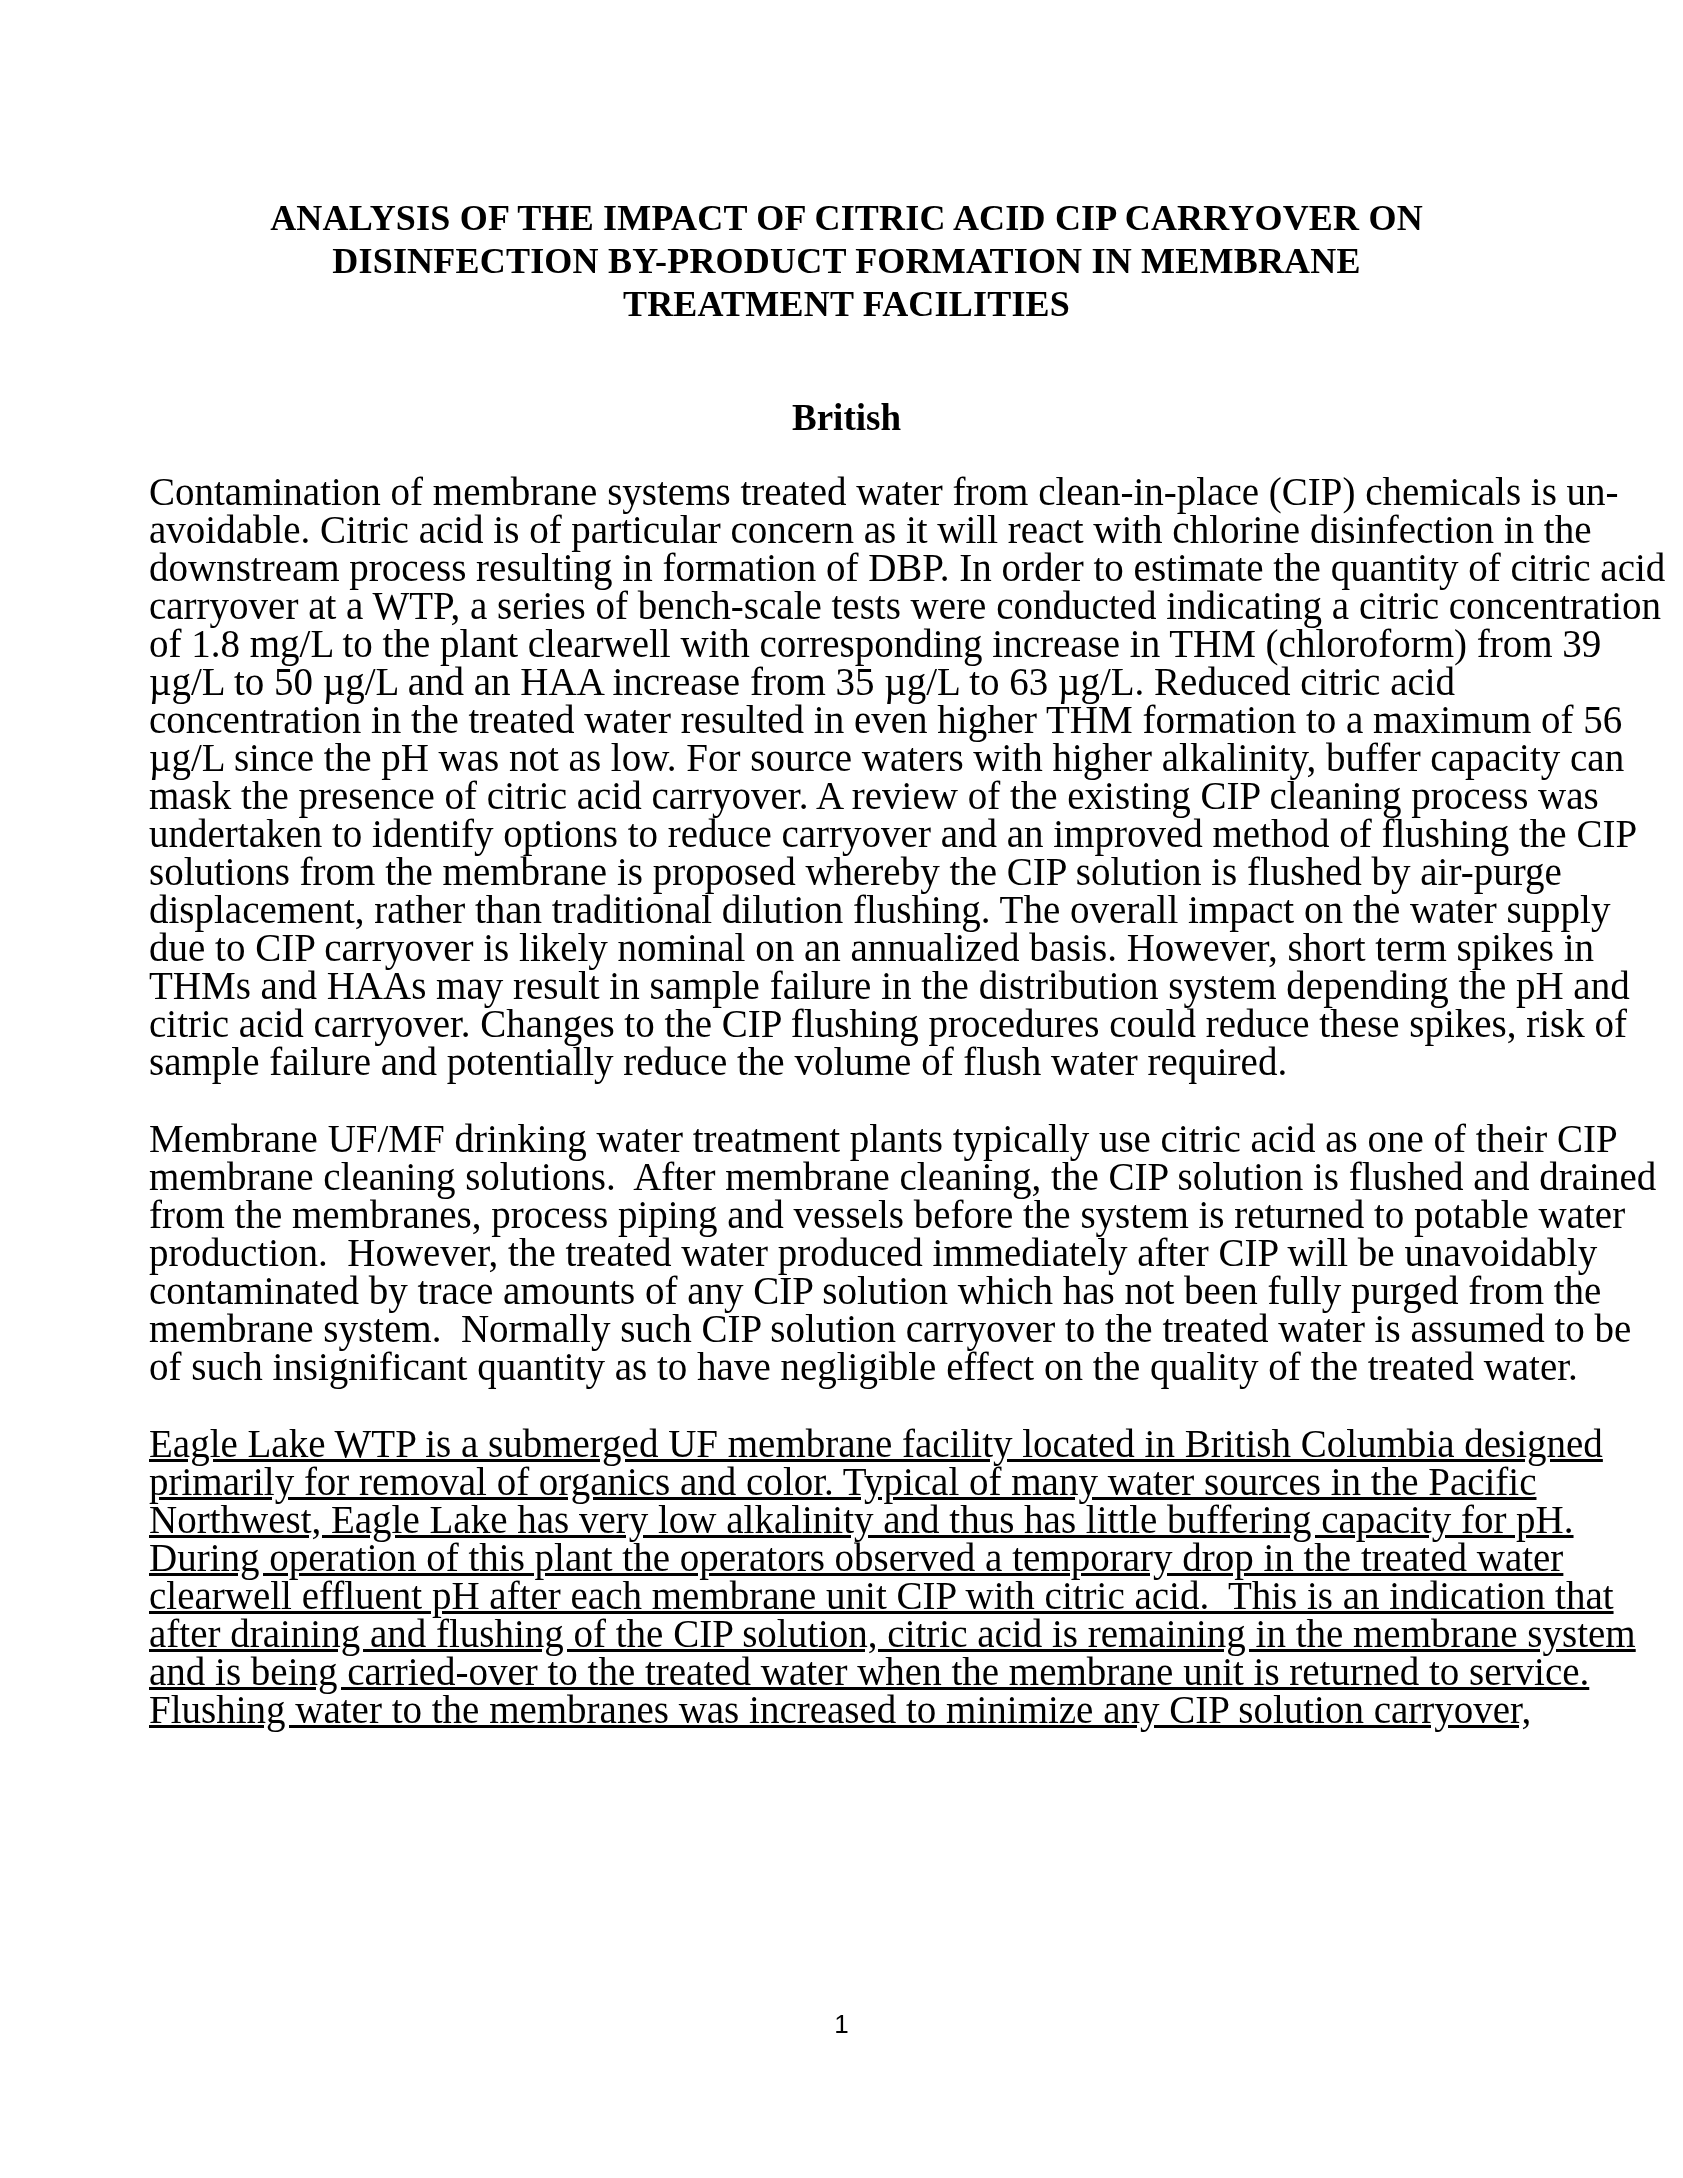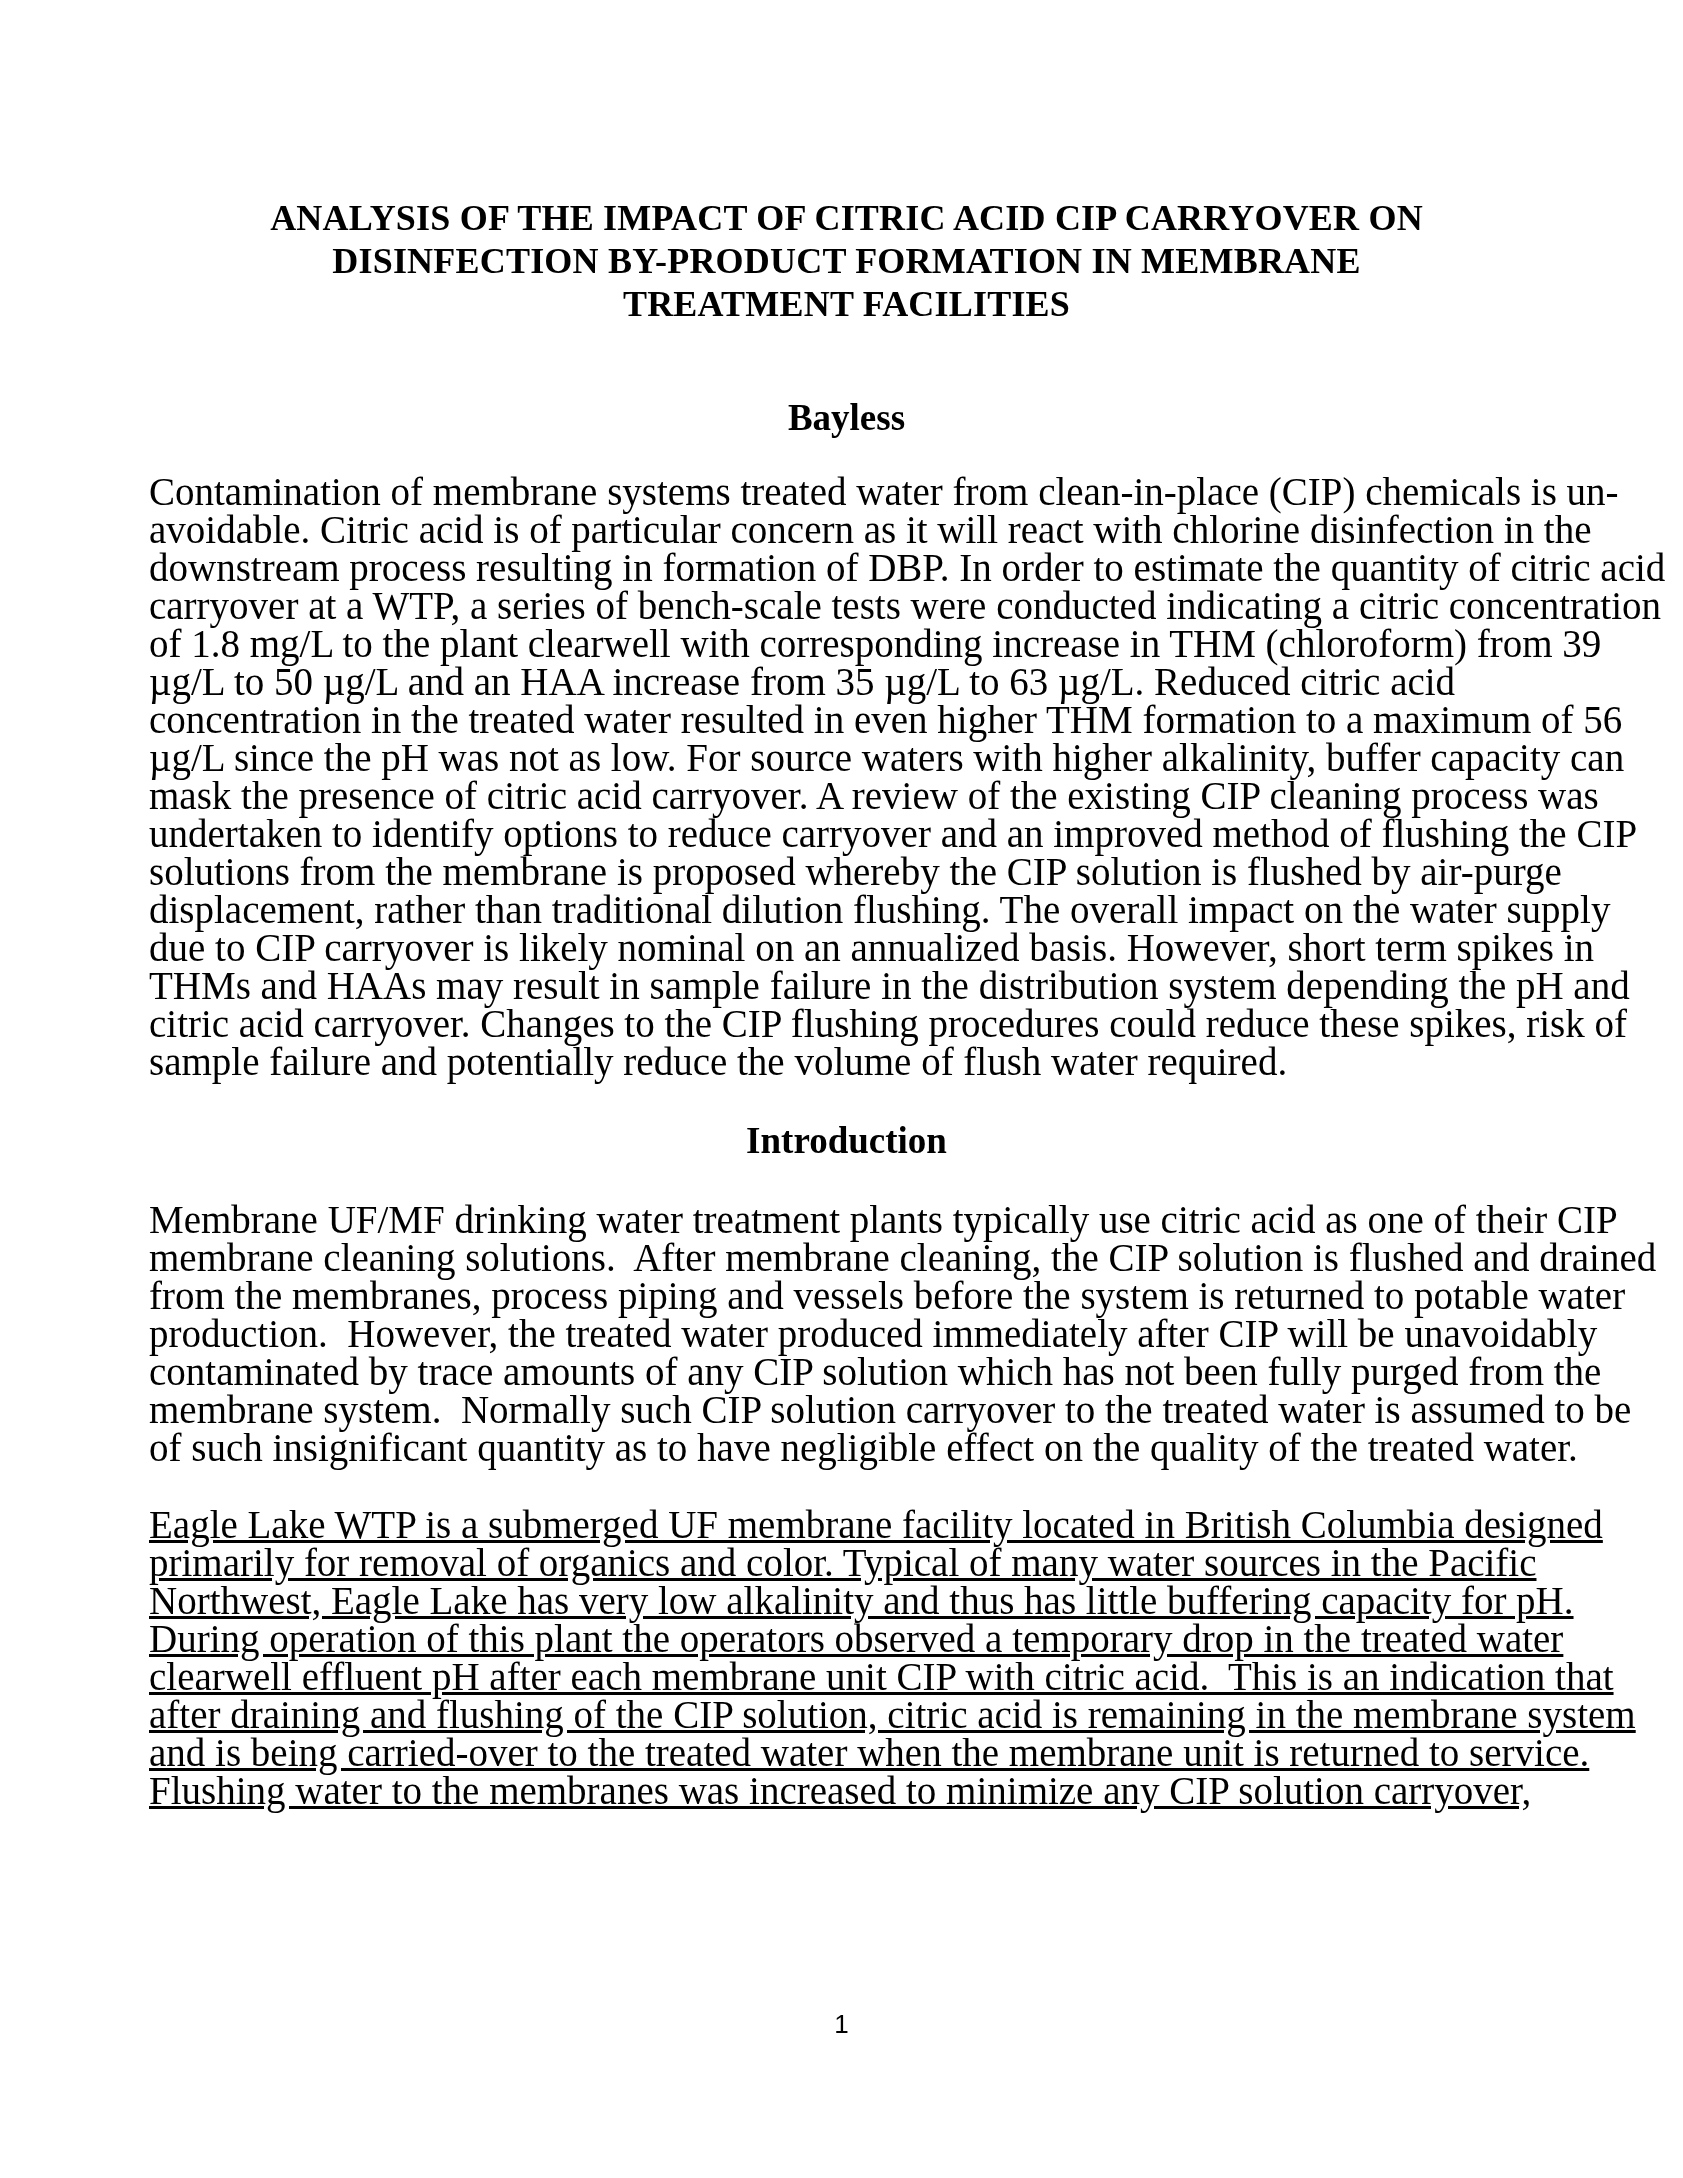--- a/index.html
+++ b/index.html
@@ -71,40 +71,39 @@
 </head>
 <body>
 
 <div class="page">
 
   <h1 class="paper-title">ANALYSIS OF THE IMPACT OF CITRIC ACID CIP CARRYOVER ON
 DISINFECTION BY-PRODUCT FORMATION IN MEMBRANE
 TREATMENT FACILITIES</h1>
 
 
-  <h2 class="section-heading heading-abstract">Bayless</h2>
+  <h2 class="section-heading heading-abstract">British</h2>
 
   <div class="para para-after-heading">Contamination of membrane systems treated water from clean-in-place (CIP) chemicals is un-
 avoidable. Citric acid is of particular concern as it will react with chlorine disinfection in the
 downstream process resulting in formation of DBP. In order to estimate the quantity of citric acid
 carryover at a WTP, a series of bench-scale tests were conducted indicating a citric concentration
 of 1.8 mg/L to the plant clearwell with corresponding increase in THM (chloroform) from 39
 µg/L to 50 µg/L and an HAA increase from 35 µg/L to 63 µg/L. Reduced citric acid
 concentration in the treated water resulted in even higher THM formation to a maximum of 56
 µg/L since the pH was not as low. For source waters with higher alkalinity, buffer capacity can
 mask the presence of citric acid carryover. A review of the existing CIP cleaning process was
 undertaken to identify options to reduce carryover and an improved method of flushing the CIP
 solutions from the membrane is proposed whereby the CIP solution is flushed by air-purge
 displacement, rather than traditional dilution flushing. The overall impact on the water supply
 due to CIP carryover is likely nominal on an annualized basis. However, short term spikes in
 THMs and HAAs may result in sample failure in the distribution system depending the pH and
 citric acid carryover. Changes to the CIP flushing procedures could reduce these spikes, risk of
 sample failure and potentially reduce the volume of flush water required.</div>
 
-  <h2 class="section-heading heading-introduction">Introduction</h2>
 
   <div class="para para-after-heading-2">Membrane UF/MF drinking water treatment plants typically use citric acid as one of their CIP
 membrane cleaning solutions.  After membrane cleaning, the CIP solution is flushed and drained
 from the membranes, process piping and vessels before the system is returned to potable water
 production.  However, the treated water produced immediately after CIP will be unavoidably
 contaminated by trace amounts of any CIP solution which has not been fully purged from the
 membrane system.  Normally such CIP solution carryover to the treated water is assumed to be
 of such insignificant quantity as to have negligible effect on the quality of the treated water.</div>
 
   <div class="para para-spaced">Eagle Lake WTP is a submerged UF membrane facility located in British Columbia designed

